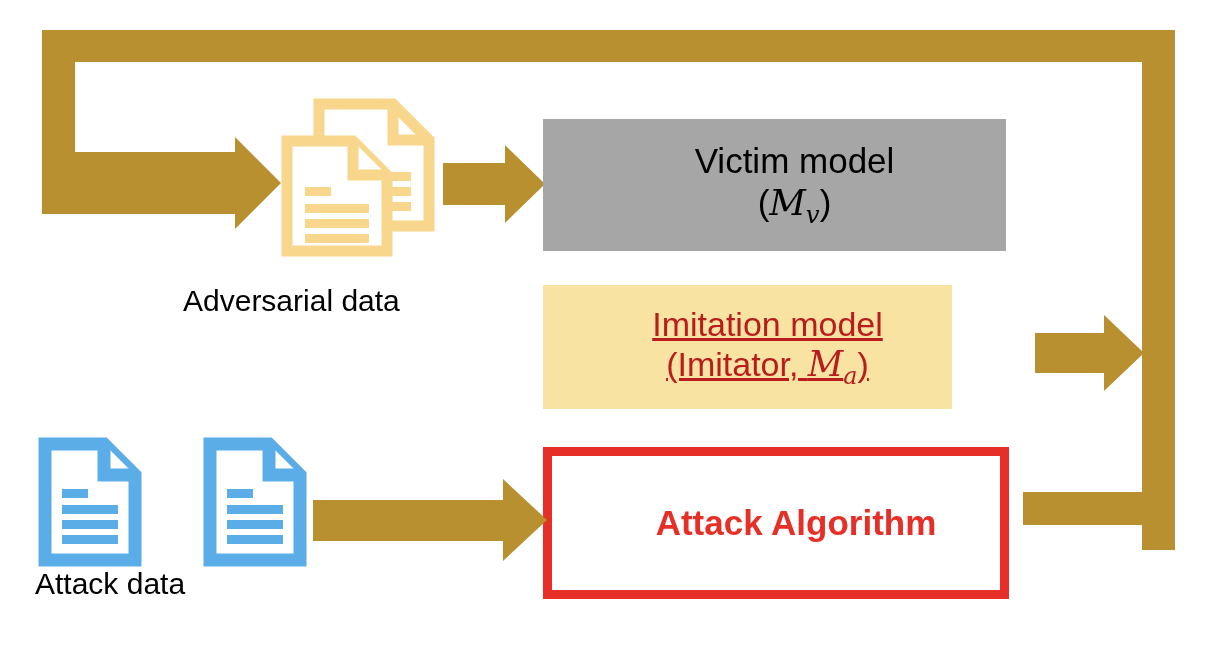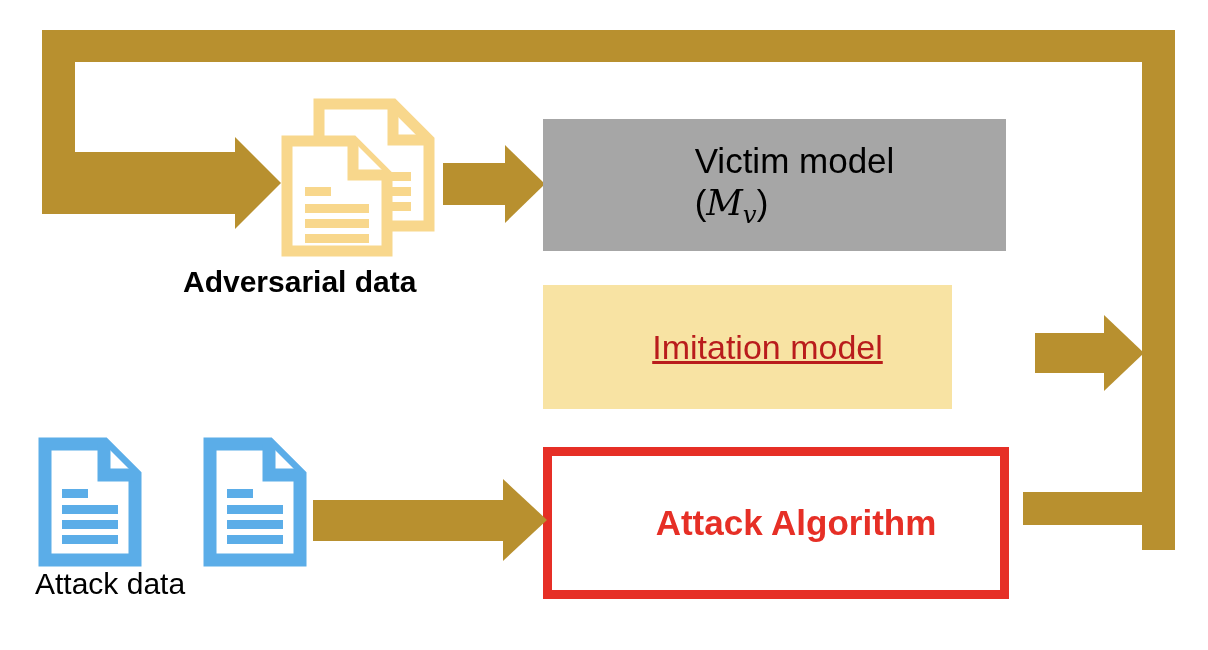--- a/index.html
+++ b/index.html
@@ -46,20 +46,21 @@
     border-color: transparent;
     border-left-color: var(--gold);
   }
 
   
   .box {
     position: absolute;
     display: flex;
     align-items: center;
     justify-content: center;
+    text-align: center;
     box-sizing: border-box;
     padding-left: 40px;
   }
   .box .lines { line-height: 1.18; }
   .box-victim {
     left: 543px; top: 119px; width: 463px; height: 132px;
     background: var(--gray);
     font-size: 35px;
     color: #000;
   }
@@ -93,21 +94,21 @@
   
   .doc-icon { position: absolute; }
 
   
   .caption {
     position: absolute;
     font-size: 30px;
     color: #000;
     white-space: nowrap;
   }
-  .cap-adversarial { left: 183px; top: 265px; font-weight: bold; }
+  .cap-adversarial { left: 183px; top: 284px; }
   .cap-benign { left: 35px; top: 567px; }
 </style>
 </head>
 <body>
 
 <div id="canvas" style="--gold:#B8902F; --gray:#A6A6A6; --paleyellow:#F8E3A3; --red:#E62F26; --lightgold:#F8D78C; --blue:#5BADE8;">
 
   <div class="abs loop-top"></div>
   <div class="abs loop-right"></div>
   <div class="abs loop-bottom-connector"></div>
@@ -144,20 +145,23 @@
       <div>Victim model</div>
       <div>
         <span>(</span><span class="mathcal">M</span><span class="sub">v</span><span>)</span>
       </div>
     </div>
   </div>
 
   <div class="box box-imitation">
     <div class="lines">
       <div>Imitation model</div>
+      <div>
+        <span>(Imitator, </span><span class="mathcal">M</span><span class="sub">a</span><span>)</span>
+      </div>
     </div>
   </div>
 
   <div class="abs arrow-body" style="left:1035px; top:333px; width:69px; height:40px;"></div>
   <div class="abs arrow-head" style="left:1104px; top:315px; border-width:38px 0 38px 40px;"></div>
 
   <div class="box box-attack">
     <span>Attack Algorithm</span>
   </div>
 

